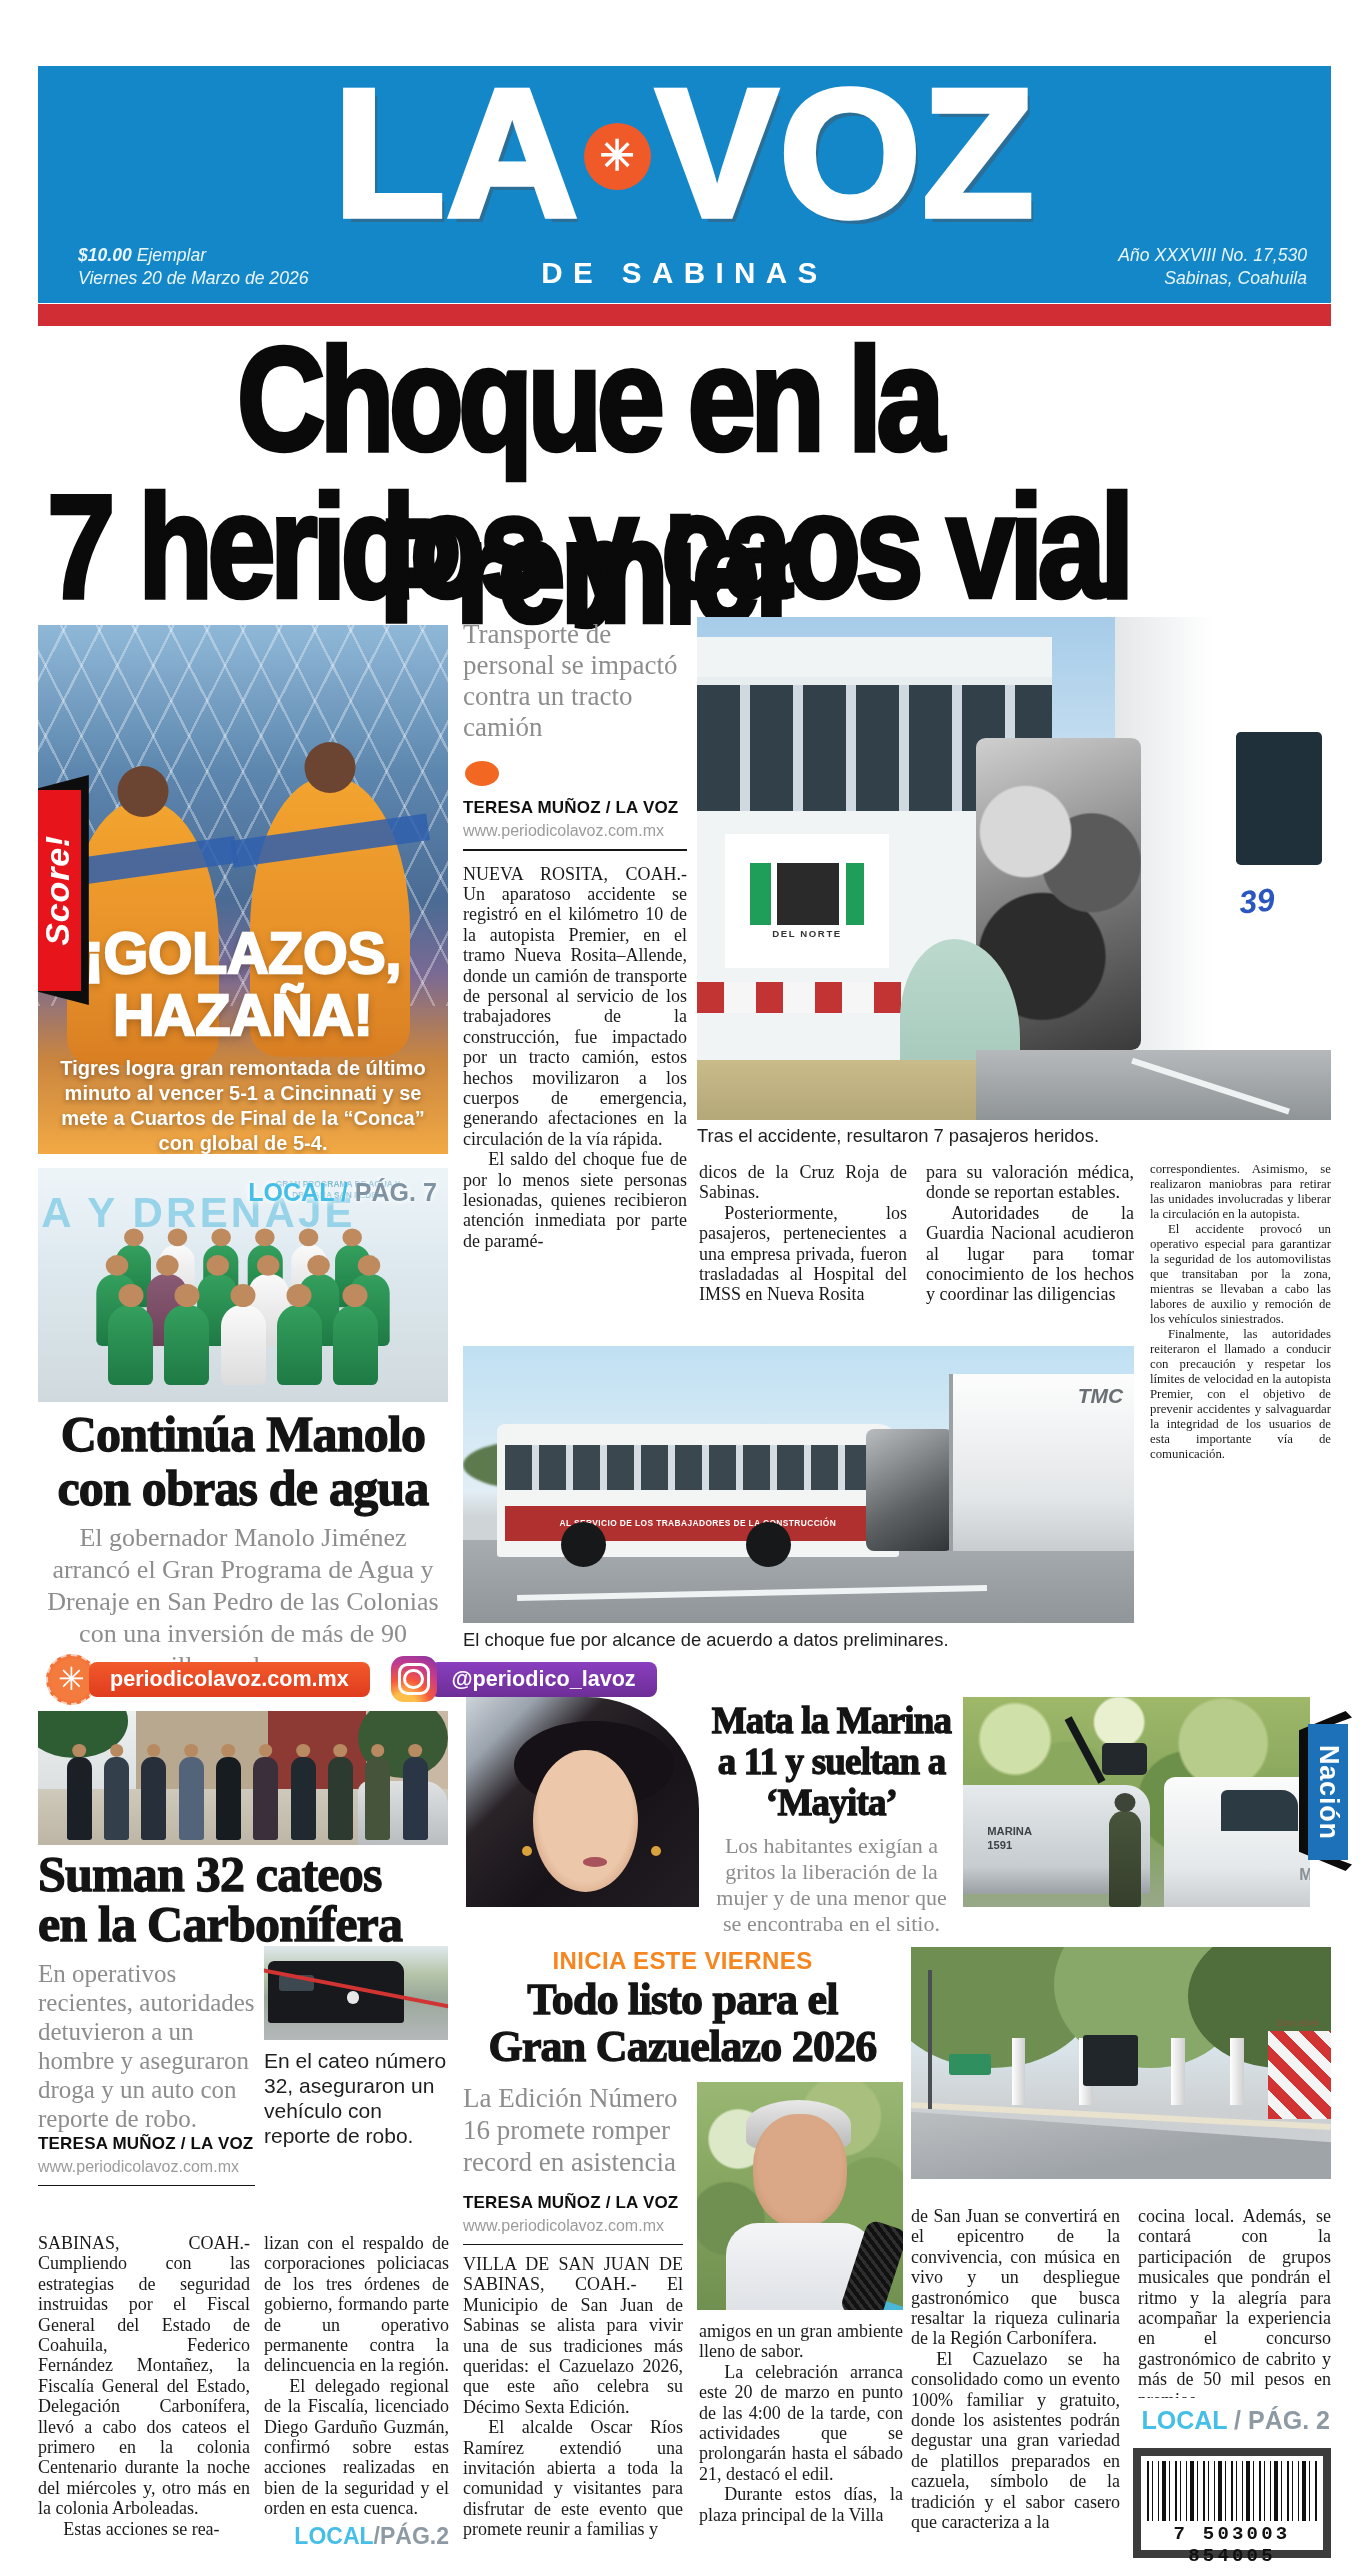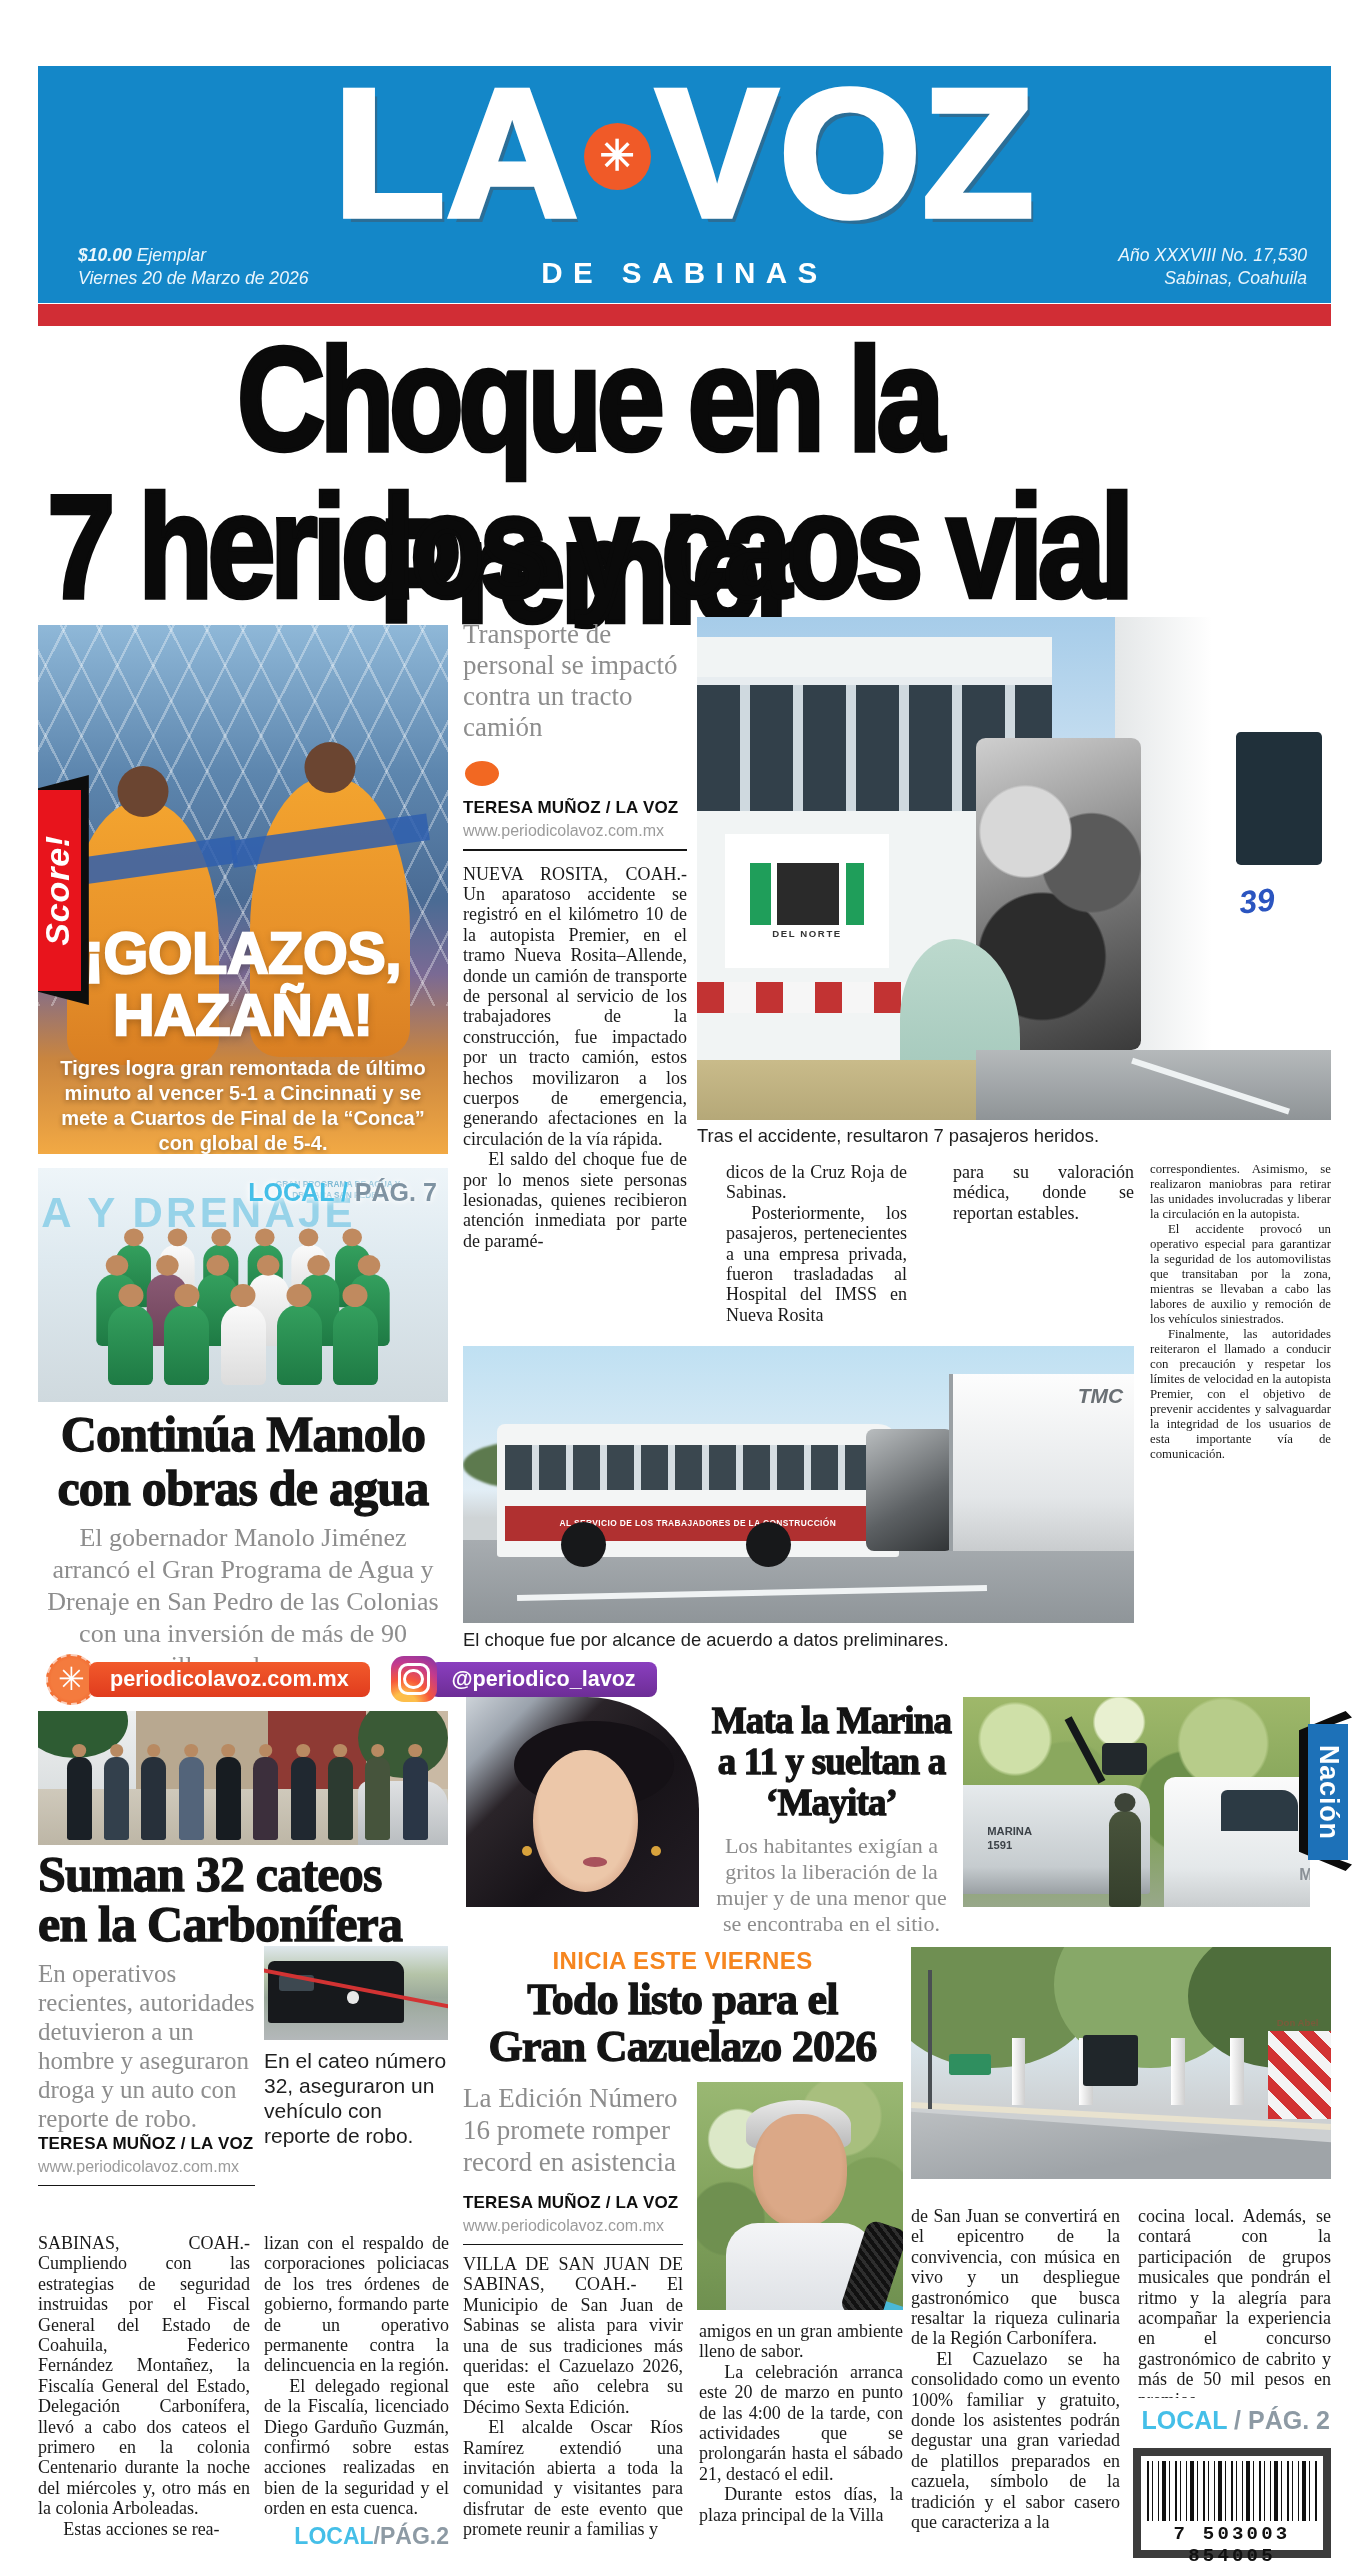--- a/index.html
+++ b/index.html
@@ -106,21 +106,21 @@
                 linear-gradient(160deg,#cfcfcf,#6f6f6f 60%,#3a3a3a);border-radius:9.6px;}
   .c1-glass{position:absolute;left:32%;bottom:0;width:19%;height:36%;
      background:linear-gradient(180deg,#bcd9cd,#9ec4b7);border-radius:45% 55% 8% 8%;}
   .c1-grass{position:absolute;left:0;bottom:0;width:44%;height:12%;
      background:linear-gradient(180deg,#c9bb8a,#b5a878);}
   .c1-road{position:absolute;right:0;bottom:0;width:56%;height:14%;
      background:linear-gradient(180deg,#b5b9bb,#8f9497);}
   .c1-line{position:absolute;right:6%;bottom:6%;width:26%;height:6.4px;background:#eef2f3;transform:rotate(18deg);}
 
   .colsblock{left:699px;top:1162px;width:435px;height:171px;display:flex;gap:19px;overflow:hidden;}
-  .colsblock .col{width:208px;margin-left:27px;}
+  .colsblock .col{width:208px;}
   .rightcol{left:1150px;top:1162px;width:181px;height:449px;overflow:hidden;}
 
   .crash2{left:463px;top:1346px;width:671px;height:277px;overflow:hidden;
      background:linear-gradient(180deg,#bfe0f2 0%,#e2eef6 52%,#cfd4d6 62%);}
   .c2-hill{position:absolute;left:0;top:34%;width:22%;height:18%;border-radius:50%;
      background:#5d7a4e;filter:blur(0.8px);}
   .c2-road{position:absolute;left:0;bottom:0;width:100%;height:30%;
      background:linear-gradient(180deg,#a7acb0,#8f9599);}
   .c2-lane{position:absolute;left:8%;bottom:10%;width:70%;height:5.6px;background:#f0f3f4;transform:rotate(-1.2deg);}
   .c2-bus{position:absolute;left:5%;top:28%;width:60%;height:48%;background:#f3f5f5;border-radius:8px 21px 3.2px 3.2px;}
@@ -382,20 +382,21 @@
   </div>
   <div class="abs caption" style="left:697px;top:1125px;width:634px;">Tras el accidente, resultaron 7 pasajeros heridos.</div>
 
   <div class="abs colsblock">
     <div class="col paras body-text">
         <p>dicos de la Cruz Roja de Sabinas.</p>
         <p>Posteriormente, los pasajeros, pertenecientes a una empresa privada, fueron trasladadas al Hospital del IMSS en Nueva Rosita</p>
       </div>
     <div class="col paras body-text">
         <p>para su valoración médica, donde se reportan estables.</p>
+        <p>Autoridades de la Guardia Nacional acudieron al lugar para tomar conocimiento de los hechos y coordinar las diligencias</p>
       </div>
   </div>
   <div class="abs rightcol paras">
       <p>correspondientes. Asimismo, se realizaron maniobras para retirar las unidades involucradas y liberar la circulación en la autopista.</p>
       <p>El accidente provocó un operativo especial para garantizar la seguridad de los automovilistas que transitaban por la zona, mientras se llevaban a cabo las labores de auxilio y remoción de los vehículos siniestrados.</p>
       <p>Finalmente, las autoridades reiteraron el llamado a conducir con precaución y respetar los límites de velocidad en la autopista Premier, con el objetivo de prevenir accidentes y salvaguardar la integridad de los usuarios de esta importante vía de comunicación.</p>
     </div>
 
   <div class="abs crash2">
     <div class="c2-hill"></div>

